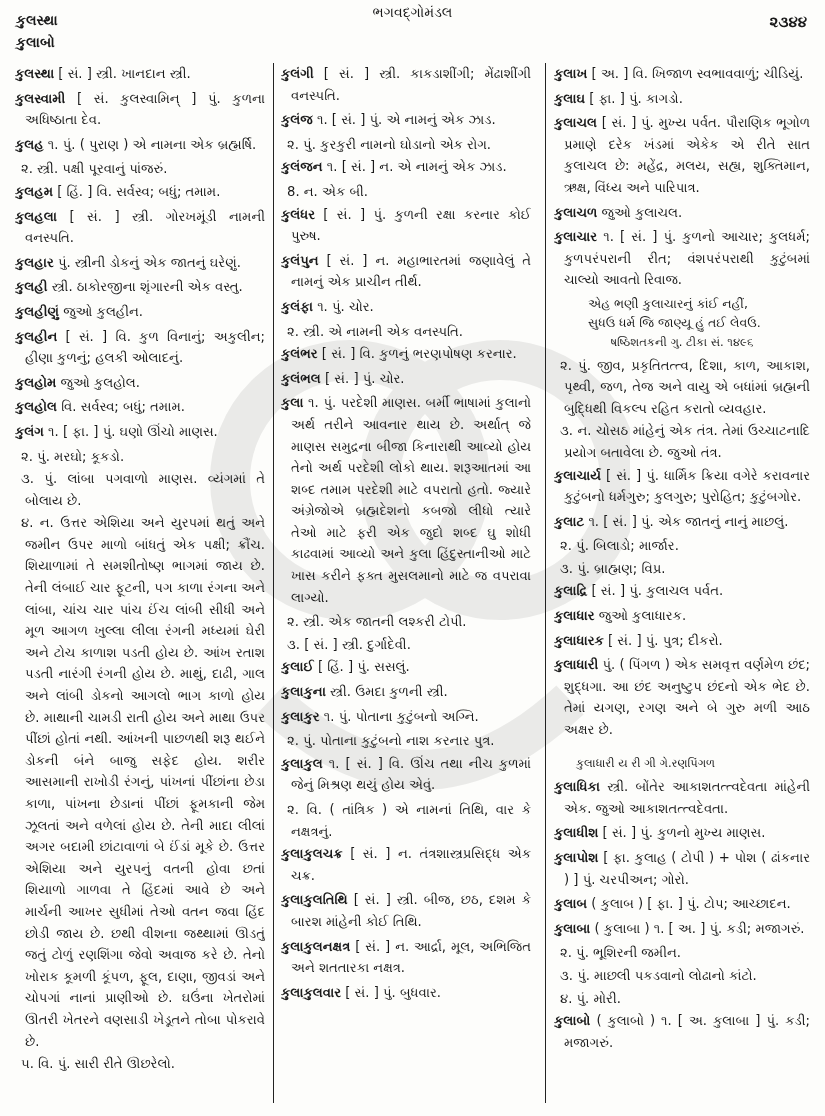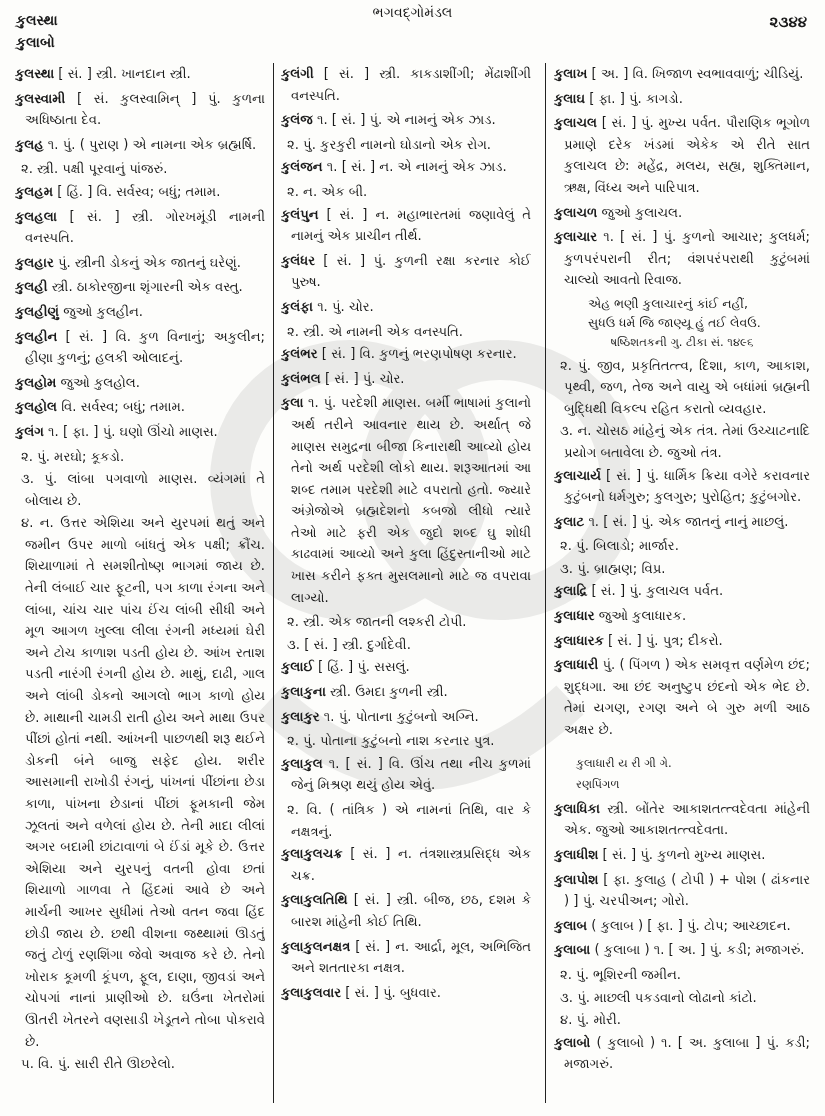--- a/index.html
+++ b/index.html
@@ -24,21 +24,21 @@
   .col2 { left:281px; width:250px; }
   .col3 { left:554px; width:256px; }
   .rule { position:absolute; top:0; width:1px; background:#222; }
   .rule1 { left:273px; height:1040px; }
   .rule2 { left:545px; height:1040px; }
   .entry { margin:0 0 3px 0; padding-left:10px; text-indent:-10px; }
   .sense { margin:0 0 1px 0; padding-left:10px; text-indent:-4px; }
   .head { font-weight:bold; }
   .quote { padding-left:34px; margin:0; font-size:12.5px; line-height:19px; }
   .cite { text-align:center; font-size:11.5px; margin:0 0 1px 0; }
-  .cite-row { display:flex; justify-content:space-between; font-size:11.5px; padding-left:22px; margin:12px 0 2px 0;flex-direction:column; }
+  .cite-row { display:flex; font-size:11.5px; padding-left:22px; margin:12px 0 2px 0; }
 </style>
 </head>
 <body>
 
 <svg class="watermark" viewBox="0 0 420 560">
   <circle cx="140" cy="200" r="120" fill="none" stroke="#000" stroke-width="40"></circle>
   <circle cx="290" cy="200" r="120" fill="none" stroke="#000" stroke-width="40"></circle>
   <path d="M60 420 Q210 560 360 420" fill="none" stroke="#000" stroke-width="40"></path>
 </svg>
 
@@ -69,23 +69,23 @@
       <p class="sense">૨. પું. મરઘો; કૂકડો.</p>
       <p class="sense">૩. પું. લાંબા પગવાળો માણસ. વ્યંગમાં તે બોલાય છે.</p>
       <p class="sense">૪. ન. ઉત્તર એશિયા અને યુરપમાં થતું અને જમીન ઉપર માળો બાંધતું એક પક્ષી; ક્રૌંચ. શિયાળામાં તે સમશીતોષ્ણ ભાગમાં જાય છે. તેની લંબાઈ ચાર ફૂટની, પગ કાળા રંગના અને લાંબા, ચાંચ ચાર પાંચ ઈંચ લાંબી સીધી અને મૂળ આગળ ખુલ્લા લીલા રંગની મધ્યમાં ઘેરી અને ટોચ કાળાશ પડતી હોય છે. આંખ રતાશ પડતી નારંગી રંગની હોય છે. માથું, દાઢી, ગાલ અને લાંબી ડોકનો આગલો ભાગ કાળો હોય છે. માથાની ચામડી રાતી હોય અને માથા ઉપર પીંછાં હોતાં નથી. આંખની પાછળથી શરૂ થઈને ડોકની બંને બાજુ સફેદ હોય. શરીર આસમાની રાખોડી રંગનું, પાંખનાં પીંછાંના છેડા કાળા, પાંખના છેડાનાં પીંછાં ફૂમકાની જેમ ઝૂલતાં અને વળેલાં હોય છે. તેની માદા લીલાં અગર બદામી છાંટાવાળાં બે ઈંડાં મૂકે છે. ઉત્તર એશિયા અને યુરપનું વતની હોવા છતાં શિયાળો ગાળવા તે હિંદમાં આવે છે અને માર્ચની આખર સુધીમાં તેઓ વતન જવા હિંદ છોડી જાય છે. છથી વીશના જથ્થામાં ઊડતું જતું ટોળું રણશિંગા જેવો અવાજ કરે છે. તેનો ખોરાક કૂમળી કૂંપળ, ફૂલ, દાણા, જીવડાં અને ચોપગાં નાનાં પ્રાણીઓ છે. ઘઉંના ખેતરોમાં ઊતરી ખેતરને વણસાડી ખેડૂતને તોબા પોકરાવે છે.</p>
       <p class="sense">૫. વિ. પું. સારી રીતે ઊછરેલો.</p>
     </div>
   <div class="col col2">
       <p class="entry"><span class="head">કુલંગી</span><span> [ સં. ] સ્ત્રી. કાકડાશીંગી; મેંઢાશીંગી વનસ્પતિ.</span></p>
       <p class="entry"><span class="head">કુલંજ</span><span> ૧. [ સં. ] પું. એ નામનું એક ઝાડ.</span></p>
       <p class="sense">૨. પું. કુરકુરી નામનો ઘોડાનો એક રોગ.</p>
       <p class="entry"><span class="head">કુલંજન</span><span> ૧. [ સં. ] ન. એ નામનું એક ઝાડ.</span></p>
-      <p class="sense">૨. ન. એક બી.</p>
+      <p class="sense">8. ન. એક બી.</p>
+      <p class="entry"><span class="head">કુલંધર</span><span> [ સં. ] પું. કુળની રક્ષા કરનાર કોઈ પુરુષ.</span></p>
       <p class="entry"><span class="head">કુલંપુન</span><span> [ સં. ] ન. મહાભારતમાં જણાવેલું તે નામનું એક પ્રાચીન તીર્થ.</span></p>
-      <p class="entry"><span class="head">કુલંધર</span><span> [ સં. ] પું. કુળની રક્ષા કરનાર કોઈ પુરુષ.</span></p>
       <p class="entry"><span class="head">કુલંફા</span><span> ૧. પું. ચોર.</span></p>
       <p class="sense">૨. સ્ત્રી. એ નામની એક વનસ્પતિ.</p>
       <p class="entry"><span class="head">કુલંભર</span><span> [ સં. ] વિ. કુળનું ભરણપોષણ કરનાર.</span></p>
       <p class="entry"><span class="head">કુલંભલ</span><span> [ સં. ] પું. ચોર.</span></p>
       <p class="entry"><span class="head">કુલા</span><span> ૧. પું. પરદેશી માણસ. બર્મી ભાષામાં કુલાનો અર્થ તરીને આવનાર થાય છે. અર્થાત્ જે માણસ સમુદ્રના બીજા કિનારાથી આવ્યો હોય તેનો અર્થ પરદેશી લોકો થાય. શરૂઆતમાં આ શબ્દ તમામ પરદેશી માટે વપરાતો હતો. જ્યારે અંગ્રેજોએ બ્રહ્મદેશનો કબજો લીધો ત્યારે તેઓ માટે ફરી એક જુદો શબ્દ ઘુ શોધી કાઢવામાં આવ્યો અને કુલા હિંદુસ્તાનીઓ માટે ખાસ કરીને ફક્ત મુસલમાનો માટે જ વપરાવા લાગ્યો.</span></p>
       <p class="sense">૨. સ્ત્રી. એક જાતની લશ્કરી ટોપી.</p>
       <p class="sense">૩. [ સં. ] સ્ત્રી. દુર્ગાદેવી.</p>
       <p class="entry"><span class="head">કુલાઈ</span><span> [ હિં. ] પું. સસલું.</span></p>
       <p class="entry"><span class="head">કુલાકુના</span><span> સ્ત્રી. ઉમદા કુળની સ્ત્રી.</span></p>
       <p class="entry"><span class="head">કુલાકુર</span><span> ૧. પું. પોતાના કુટુંબનો અગ્નિ.</span></p>

